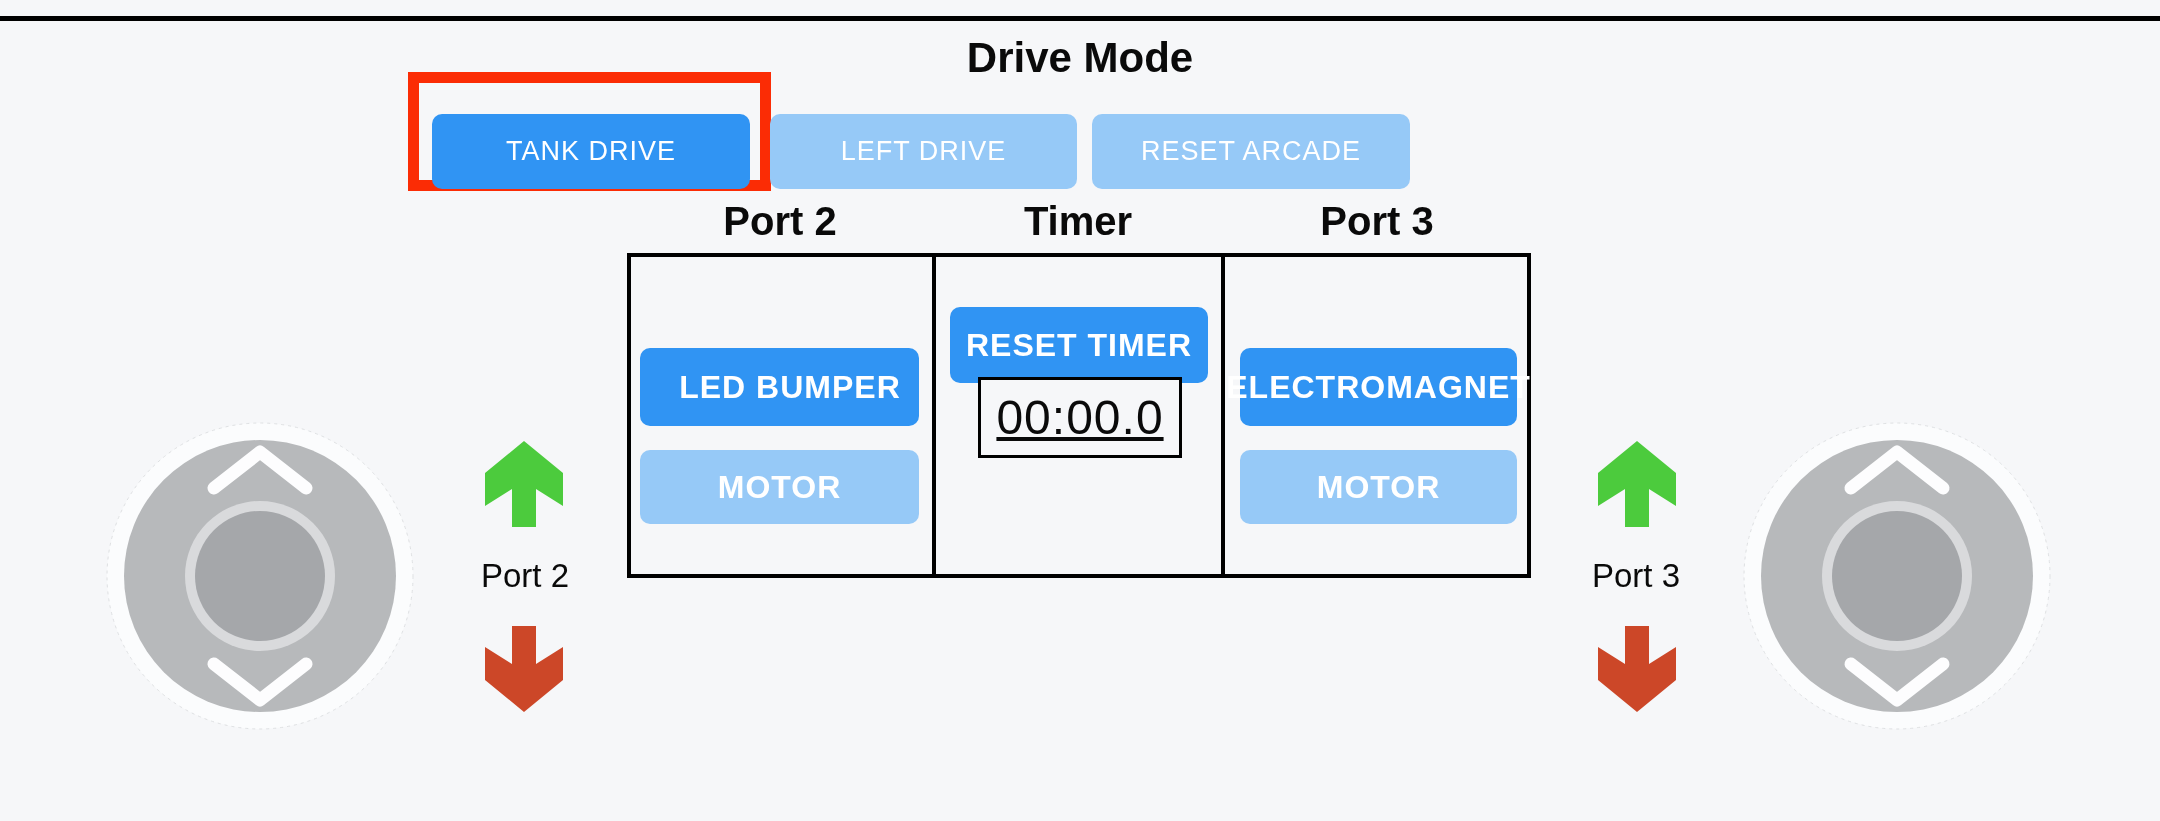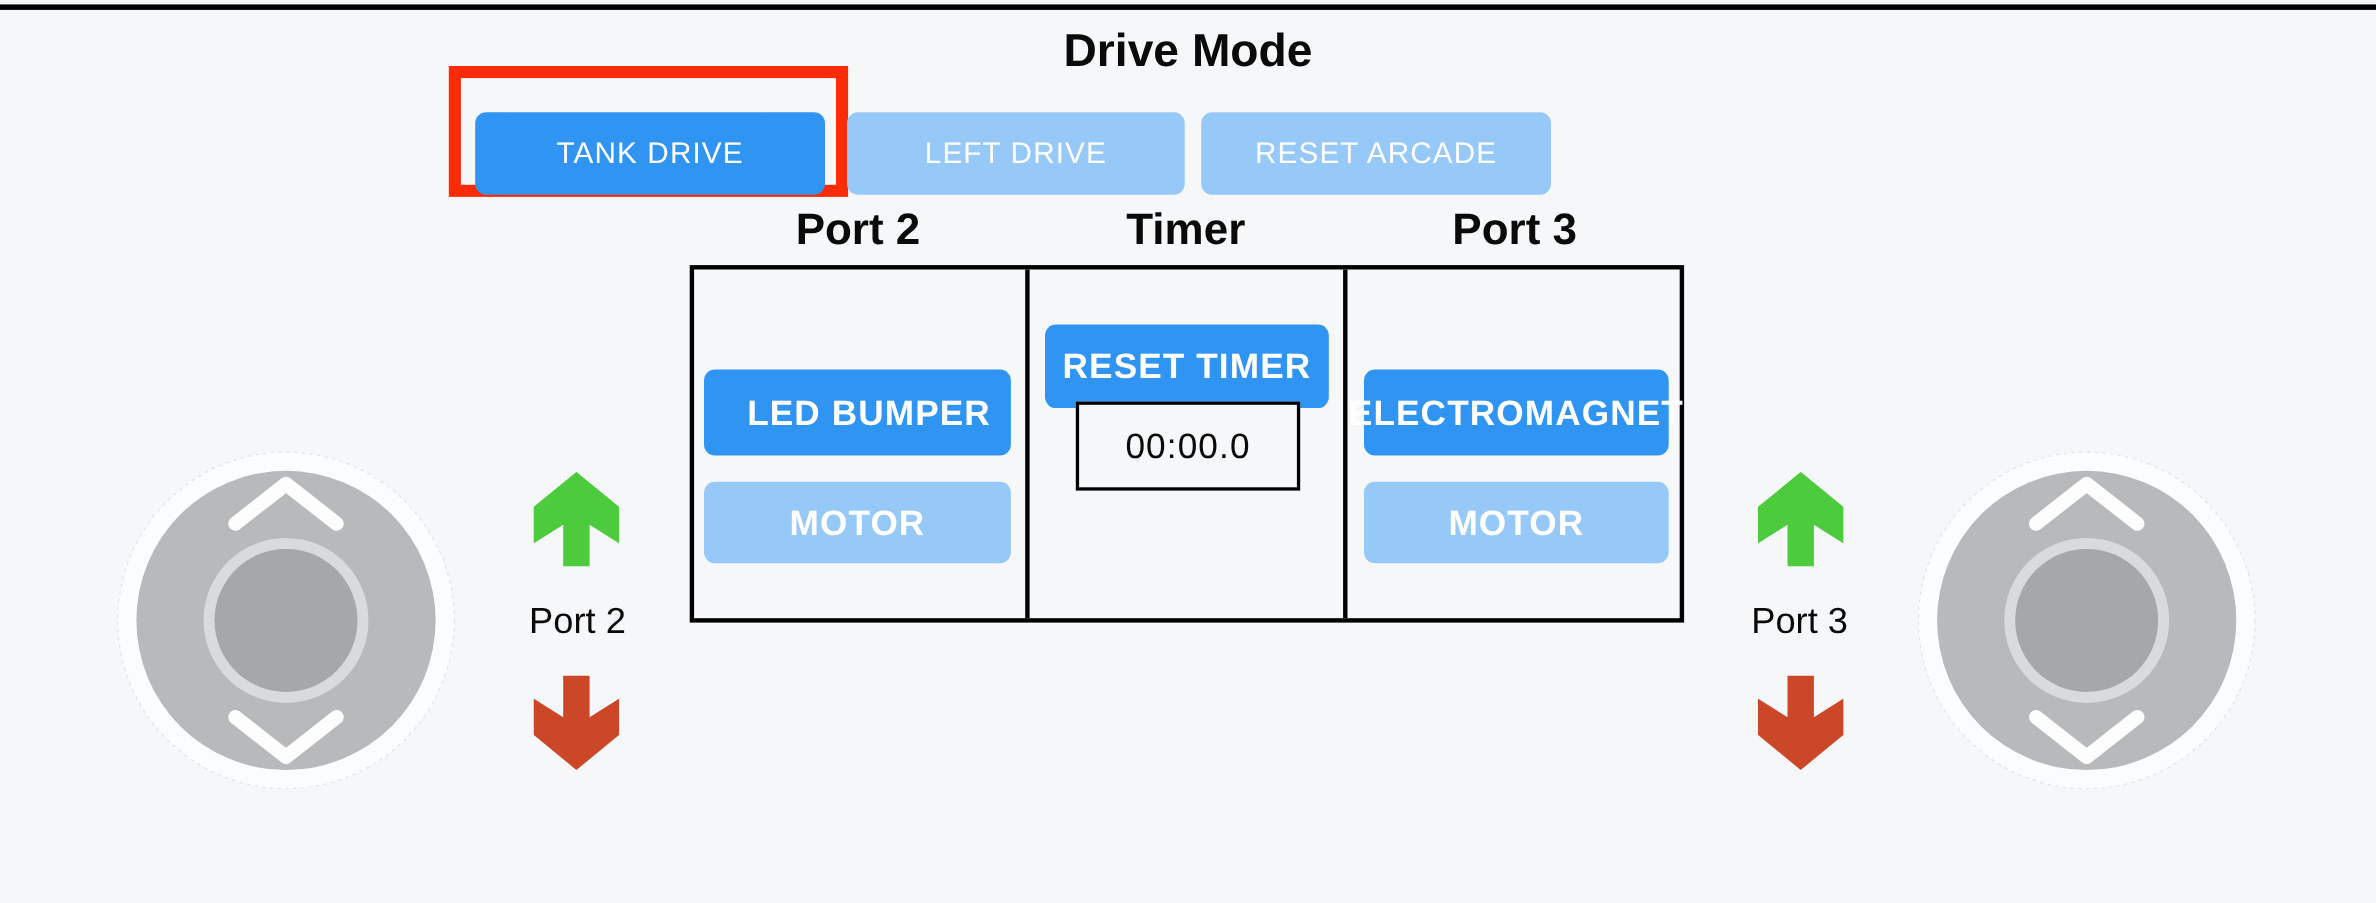--- a/index.html
+++ b/index.html
@@ -12,21 +12,21 @@
     --ink: #0a0a0a;
   }
   * { margin: 0; padding: 0; box-sizing: border-box; }
   html, body { width: 2160px; height: 821px; }
   body {
     font-family: "Liberation Sans", sans-serif;
     background: var(--bg);
     overflow: hidden;
     position: relative;
   }
-  .stage { position: absolute; left: 0; top: 4px; width: 2160px; height: 713px; }
+  .stage { position: absolute; left: 0; top: 16px; width: 2160px; height: 713px; }
 
   .topbar { position: absolute; left: 0; top: 0; width: 2160px; height: 5px; background: #000; }
 
   .title {
     position: absolute; left: 0; top: 18px; width: 2160px;
     text-align: center; font-size: 42px; font-weight: bold; color: var(--ink);
   }
 
   .btn {
     position: absolute; display: flex; align-items: center; justify-content: center;
@@ -68,21 +68,21 @@
   .motor-left     { left: 640px;  top: 414px; width: 279px; height: 74px; }
   .reset-timer    { left: 950px;  top: 271px; width: 258px; height: 76px; }
   .start-timer    { left: 950px;  top: 455px; width: 258px; height: 77px; }
   .electromagnet  { left: 1240px; top: 312px; width: 277px; height: 78px; }
   .motor-right    { left: 1240px; top: 414px; width: 277px; height: 74px; }
 
   .timer-display {
     position: absolute; left: 978px; top: 361px; width: 204px; height: 81px;
     border: 3px solid #000; background: var(--bg);
     display: flex; align-items: center; justify-content: center;
-    font-size: 32px; color: var(--ink); letter-spacing: 1px;
+    font-size: 48px; color: var(--ink); letter-spacing: 1px; text-decoration: underline;
   }
 
   .joystick { position: absolute; width: 310px; height: 310px; cursor: grab; }
   .joy-left  { left: 105px;  top: 405px; }
   .joy-right { left: 1742px; top: 405px; }
   .arrow { position: absolute; left: 0; width: 78px; height: 86px; }
 
   .port-label {
     position: absolute; width: 160px; text-align: center;
     font-size: 33px; color: var(--ink);

